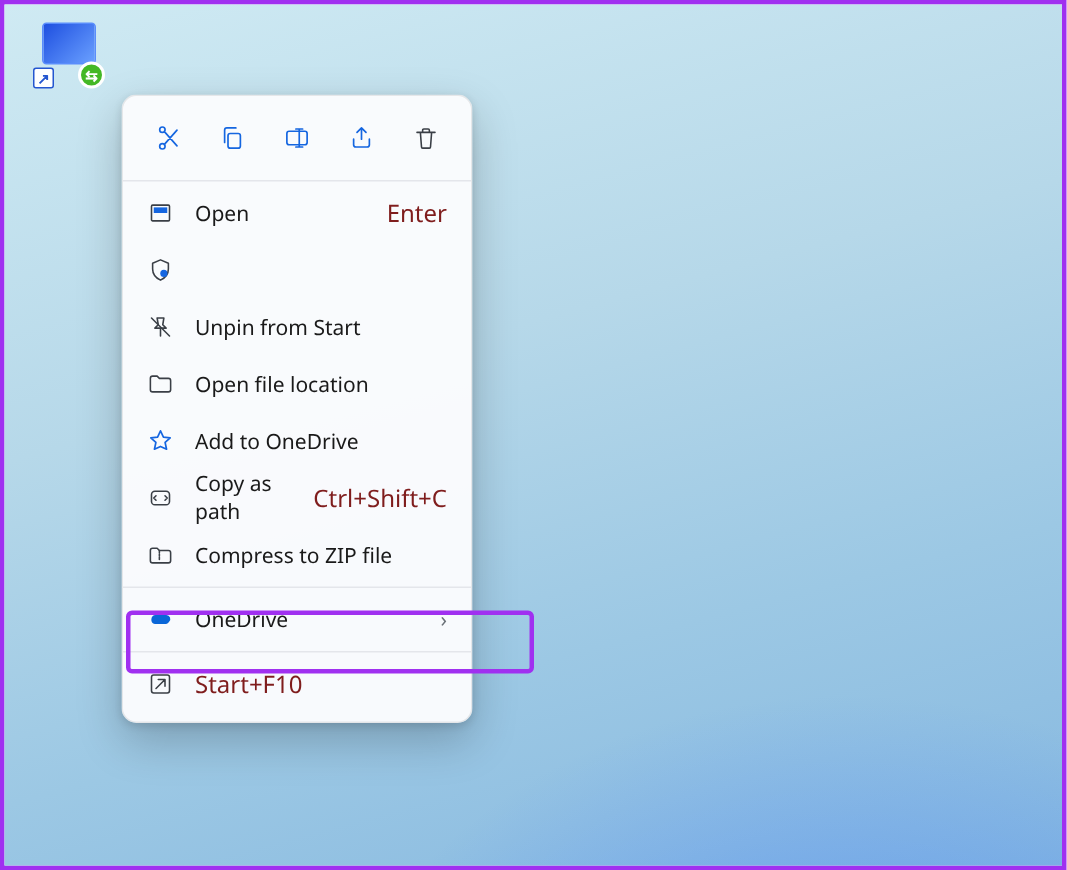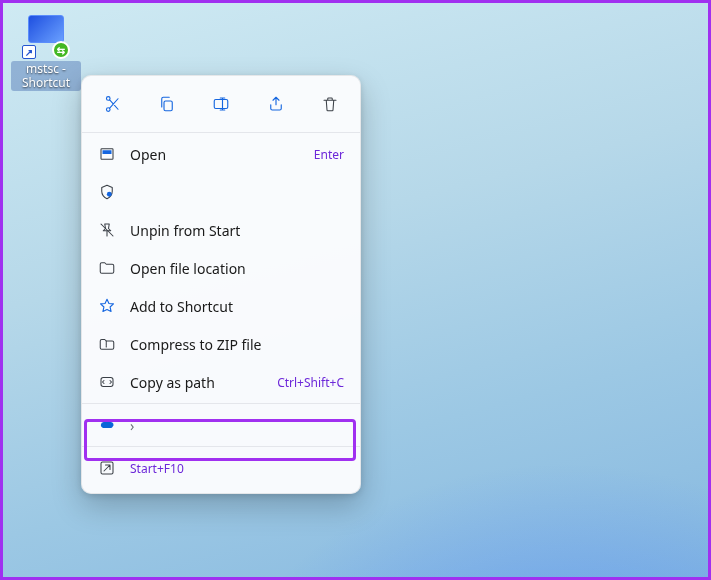--- a/index.html
+++ b/index.html
@@ -12,53 +12,52 @@
   linear-gradient(165deg,#cfeaf3 0%,#b6d8e9 40%,#9cc8e4 70%,#86b8e0 100%);
 }
 
 .icon-tile { position:absolute; top:8px; left:8px; width:70px; text-align:center; cursor:pointer; }
 .icon-img { width:48px; height:48px; margin:0 auto 2px auto; position:relative; }
 .icon-img .screen { position:absolute; left:6px; top:4px; width:36px; height:28px; background:linear-gradient(135deg,#1e4fe0,#6aa0ff); border-radius:3px; border:1px solid #5a8dfc; }
 .icon-img .badge-link { position:absolute; left:0; bottom:0; width:14px; height:14px; background:#fff; border:1px solid #2456d0; border-radius:2px; display:flex; align-items:center; justify-content:center; color:#2456d0; font-size:10px; font-weight:bold; }
 .icon-img .badge-rd { position:absolute; right:0; bottom:0; width:18px; height:18px; background:#43b825; border-radius:50%; border:2px solid #fff; display:flex; align-items:center; justify-content:center; color:#fff; font-size:10px; font-weight:bold; }
 .icon-label { color:#fff; font-size:12px; line-height:14px; text-shadow:0 1px 2px rgba(0,0,0,.7); background:rgba(40,80,160,.35); border-radius:3px; padding:1px 2px; }
 
-.context-menu { position:absolute; left:78px; top:72px; width:280px; background:rgba(250,251,253,.98); border:1px solid rgba(0,0,0,.08); border-radius:10px; box-shadow:0 12px 30px rgba(0,0,0,.22),0 2px 6px rgba(0,0,0,.12); padding:6px; }
+.context-menu { position:absolute; left:78px; top:60px; width:234px; background:rgba(250,251,253,.98); border:1px solid rgba(0,0,0,.08); border-radius:10px; box-shadow:0 12px 30px rgba(0,0,0,.22),0 2px 6px rgba(0,0,0,.12); padding:6px; }
 
 .qa-bar { display:flex; justify-content:space-between; padding:6px 8px 10px 8px; }
 .qa-btn { width:32px; height:32px; border-radius:6px; display:flex; align-items:center; justify-content:center; cursor:pointer; }
 .qa-btn svg { width:18px; height:18px; }
 
 .sep { height:1px; background:#e4e6eb; margin:2px -6px; }
 
 .item { display:flex; align-items:center; height:38px; border-radius:6px; padding:0 10px; cursor:pointer; font-size:14px; color:#1a1a1a; }
 .item .ic { width:18px; height:18px; margin-right:14px; flex:0 0 18px; display:flex; align-items:center; justify-content:center; }
 .item .ic svg { width:18px; height:18px; }
 .item .lbl { flex:1 1 auto; }
-.item .kb { color:#6d28d9; font-size:12px; }
+.item .kb { color:#7f1d1d; font-size:16px; }
 .item .chev { color:#6b7178; }
 
 .highlight { position:absolute; border:3px solid #a030f0; border-radius:4px; pointer-events:none; }
 
 .stroke { fill:none; stroke:#3a3f46; stroke-width:1.4; stroke-linecap:round; stroke-linejoin:round; }
 .blue-stroke { fill:none; stroke:#1566e0; stroke-width:1.5; stroke-linecap:round; stroke-linejoin:round; }
 </style>
 </head>
 <body>
 
 <div class="frame"></div>
 <div class="desktop">
 
   <div class="icon-tile">
     <div class="icon-img">
       <div class="screen"></div>
       <div class="badge-link">↗</div>
       <div class="badge-rd">⇆</div>
     </div>
-    <div class="icon-label">mstsc - Shortcut</div>
   </div>
 
   <div class="context-menu">
 
     <div class="qa-bar">
       <div class="qa-btn" title="Cut">
         <svg viewBox="0 0 24 24">
             <path class="blue-stroke" d="M7 7a2.4 2.4 0 1 0 0-4.8A2.4 2.4 0 0 0 7 7zm0 14.8A2.4 2.4 0 1 0 7 17a2.4 2.4 0 0 0 0 4.8zM8.6 6.1 20 19M8.6 17.9 20 5"></path>
           </svg>
       </div>
@@ -126,53 +125,54 @@
         </span>
       <span class="lbl">Open file location</span>
     </div>
 
     <div class="item">
       <span class="ic">
           <svg viewBox="0 0 24 24">
             <path class="blue-stroke" d="M12 3l2.6 5.6 6 .6-4.5 4.1 1.3 6L12 16.8 6.6 19.3l1.3-6L3.4 9.2l6-.6L12 3z"></path>
           </svg>
         </span>
-      <span class="lbl">Add to Shortcut</span>
-    </div>
-
-    <div class="item">
-      <span class="ic">
-          <svg viewBox="0 0 24 24">
-            <path class="stroke" d="M3 8a2 2 0 0 1 2-2h4l2 2h8a2 2 0 0 1 2 2v7a2 2 0 0 1-2 2H5a2 2 0 0 1-2-2V8z"></path>
-            <path class="stroke" d="M11 8v2m0 1v2m0 1v2"></path>
-          </svg>
-        </span>
-      <span class="lbl">Compress to ZIP file</span>
+      <span class="lbl">Add to OneDrive</span>
     </div>
 
     <div class="item">
       <span class="ic">
           <svg viewBox="0 0 24 24">
             <rect class="stroke" x="4" y="6" width="16" height="12" rx="3"></rect>
             <path class="stroke" d="M8 10l-2 2 2 2M16 10l2 2-2 2"></path>
           </svg>
         </span>
       <span class="lbl">Copy as path</span>
       <span class="kb">Ctrl+Shift+C</span>
     </div>
 
+    <div class="item">
+      <span class="ic">
+          <svg viewBox="0 0 24 24">
+            <path class="stroke" d="M3 8a2 2 0 0 1 2-2h4l2 2h8a2 2 0 0 1 2 2v7a2 2 0 0 1-2 2H5a2 2 0 0 1-2-2V8z"></path>
+            <path class="stroke" d="M11 8v2m0 1v2m0 1v2"></path>
+          </svg>
+        </span>
+      <span class="lbl">Compress to ZIP file</span>
+    </div>
+
 
     <div class="sep"></div>
 
     <div class="item">
       <span class="ic">
           <svg viewBox="0 0 24 24">
             <path d="M7 16a4 4 0 0 1 .6-7.9A5 5 0 0 1 17 8a3.6 3.6 0 0 1 2.5 6.3A3 3 0 0 1 17 16H7z" fill="#0a66d8"></path>
           </svg>
         </span>
+      <span class="lbl">OneDrive</span>
       <span class="chev">›</span>
     </div>
 
     <div class="sep"></div>
 
     <div class="item">
       <span class="ic">
           <svg viewBox="0 0 24 24">
             <rect class="stroke" x="4" y="4" width="16" height="16" rx="2"></rect>
             <path class="stroke" d="M10 8h6v6M16 8l-8 8"></path>

